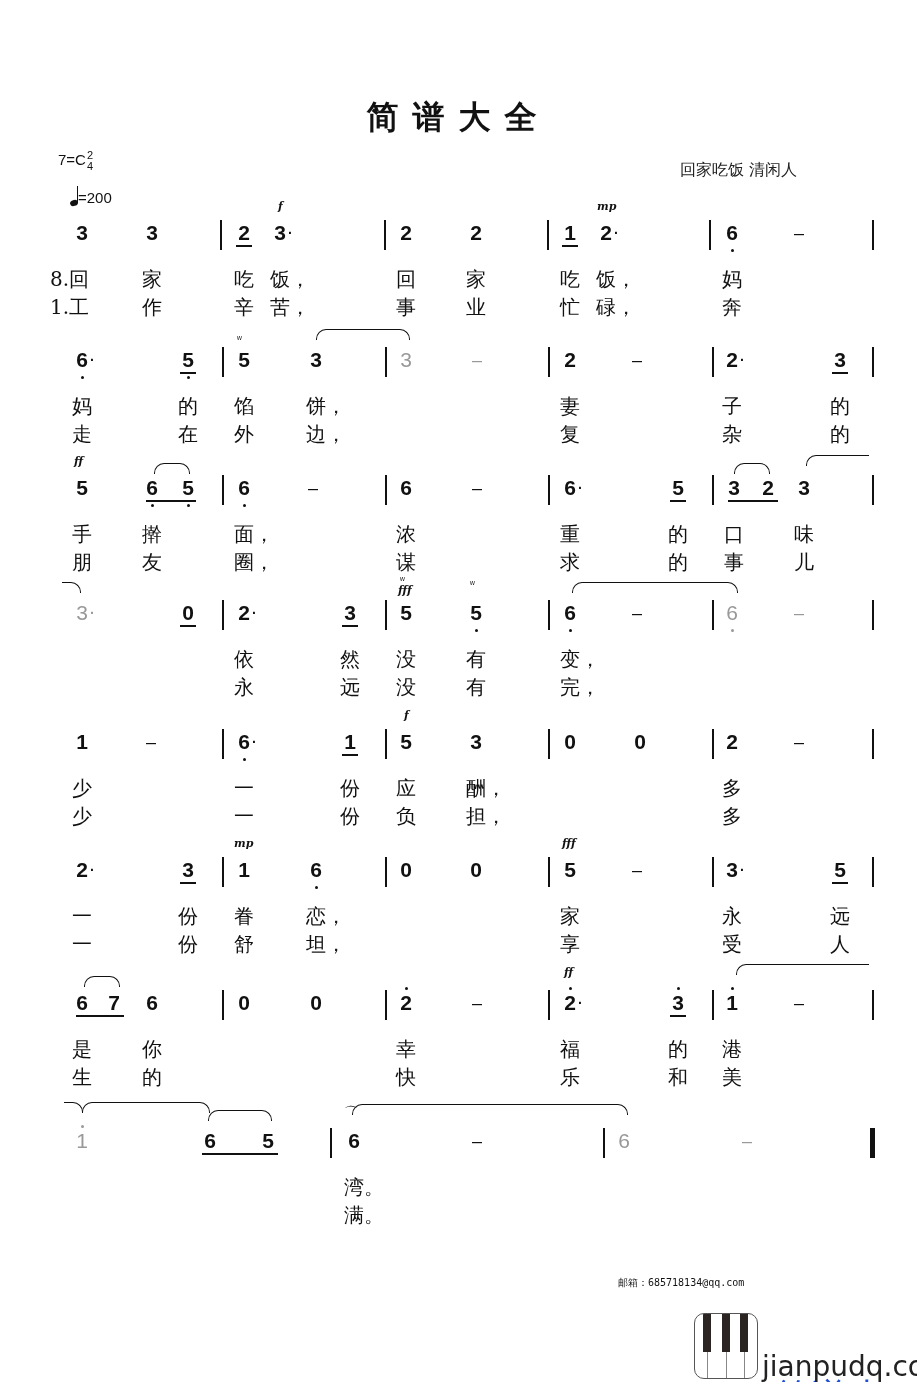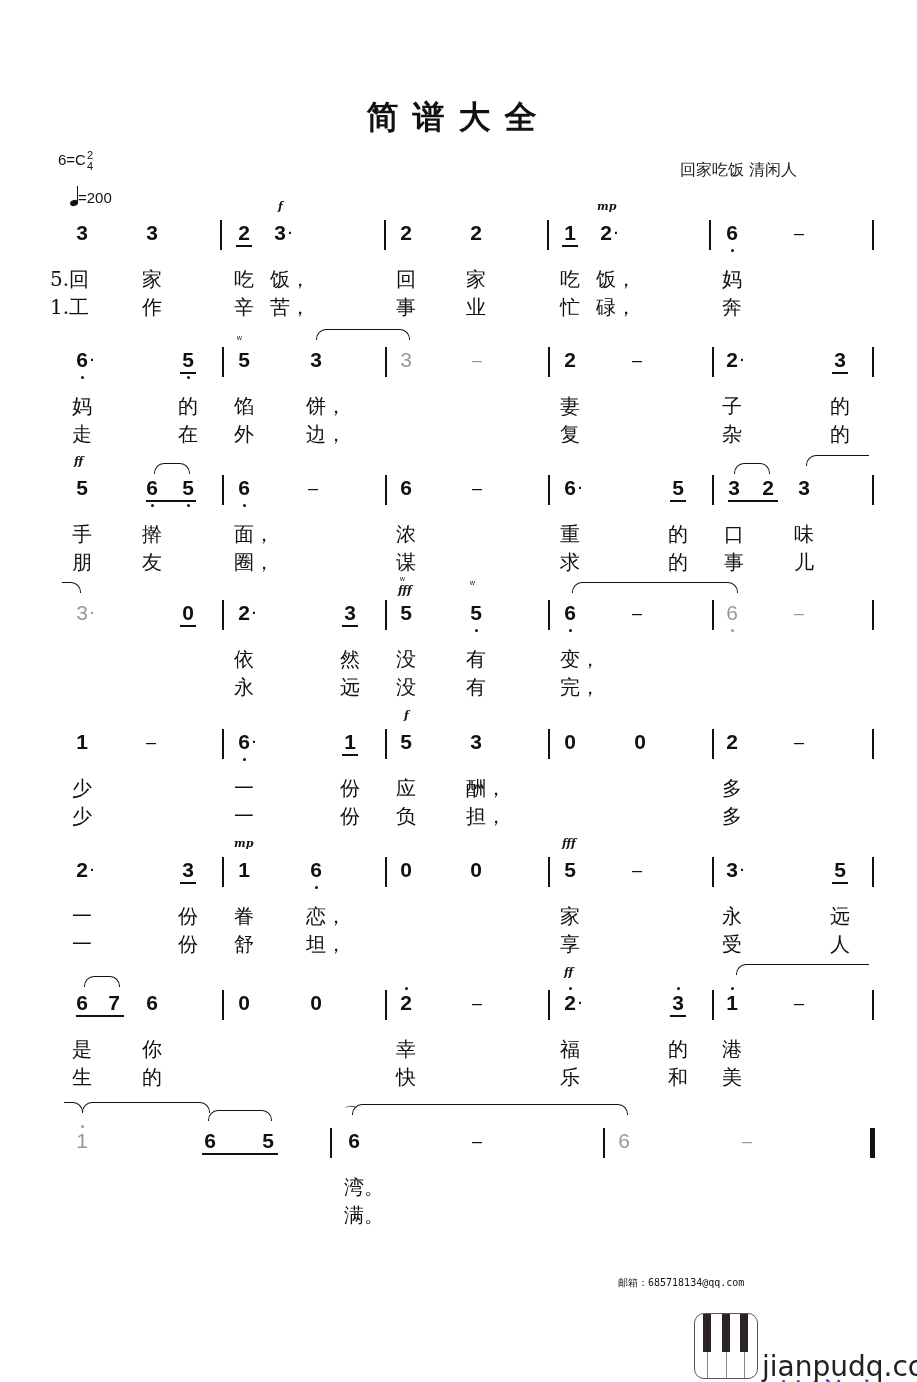--- a/index.html
+++ b/index.html
@@ -41,21 +41,21 @@
   .logo .k { position: absolute; top: 0; width: 8px; height: 38px; background: #2a2523; }
   .logo .l { position: absolute; top: 38px; width: 1px; height: 28px; background: #888; }
   .brand1 { position: absolute; left: 762px; top: 1373px; font-family: "DejaVu Sans", sans-serif; font-size: 36px; color: #1d4ed8; letter-spacing: 1px; margin-left: 13px; }
   .brand2 { position: absolute; left: 762px; top: 1350px; font-family: "DejaVu Sans", sans-serif; font-size: 28px; color: #222; }
 </style>
 </head>
 <body>
 
 <div class="title">简谱大全</div>
 <div class="key">
-  <span>6=C</span><span class="frac"><span>2</span><span>4</span></span>
+  <span>7=C</span><span class="frac"><span>2</span><span>4</span></span>
 </div>
 <div class="tempo"><span class="note"></span><span>=200</span></div>
 <div class="author">回家吃饭 清闲人</div>
 
 <div class="row" style="top:220px;">
   <span class="n" style="left:72px">3</span>
   <span class="n" style="left:142px">3</span>
   <span class="bar" style="left:220px"></span>
   <span class="n u" style="left:234px">2</span>
   <span class="dyn" style="left:278px">f</span>
@@ -67,21 +67,21 @@
   <span class="bar" style="left:547px"></span>
   <span class="n u" style="left:560px">1</span>
   <span class="dyn" style="left:597px">mp</span>
   <span class="n" style="left:596px">2</span>
   <span class="dot" style="left:614px">·</span>
   <span class="bar" style="left:709px"></span>
   <span class="n ld" style="left:722px">6</span>
   <span class="dash" style="left:794px">–</span>
   <span class="bar" style="left:872px"></span>
 
-  <span class="lyr" style="left:50px;top:44px">5.回</span>
+  <span class="lyr" style="left:50px;top:44px">8.回</span>
   <span class="lyr" style="left:142px;top:44px">家</span>
   <span class="lyr" style="left:234px;top:44px">吃</span>
   <span class="lyr" style="left:270px;top:44px">饭，</span>
   <span class="lyr" style="left:396px;top:44px">回</span>
   <span class="lyr" style="left:466px;top:44px">家</span>
   <span class="lyr" style="left:560px;top:44px">吃</span>
   <span class="lyr" style="left:596px;top:44px">饭，</span>
   <span class="lyr" style="left:722px;top:44px">妈</span>
 
   <span class="lyr" style="left:50px;top:72px">1.工</span>

